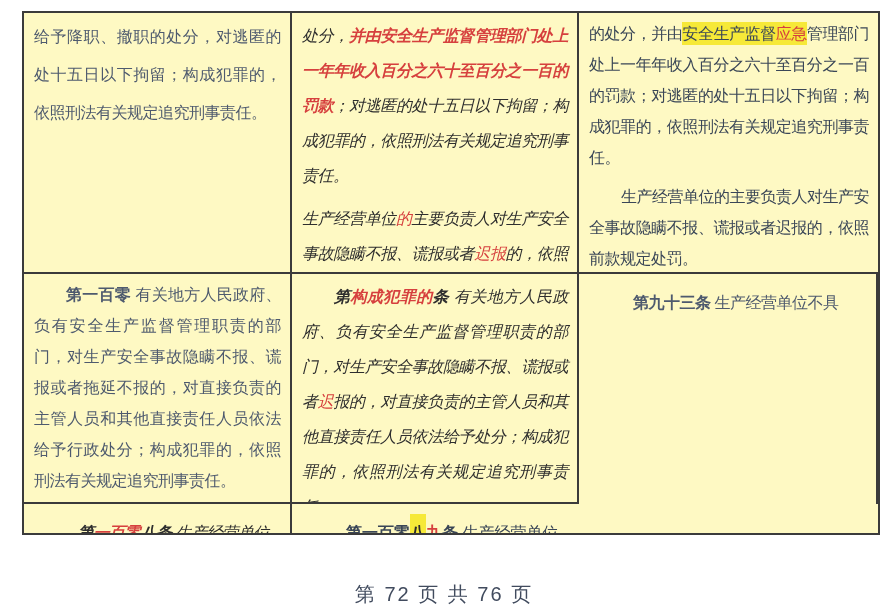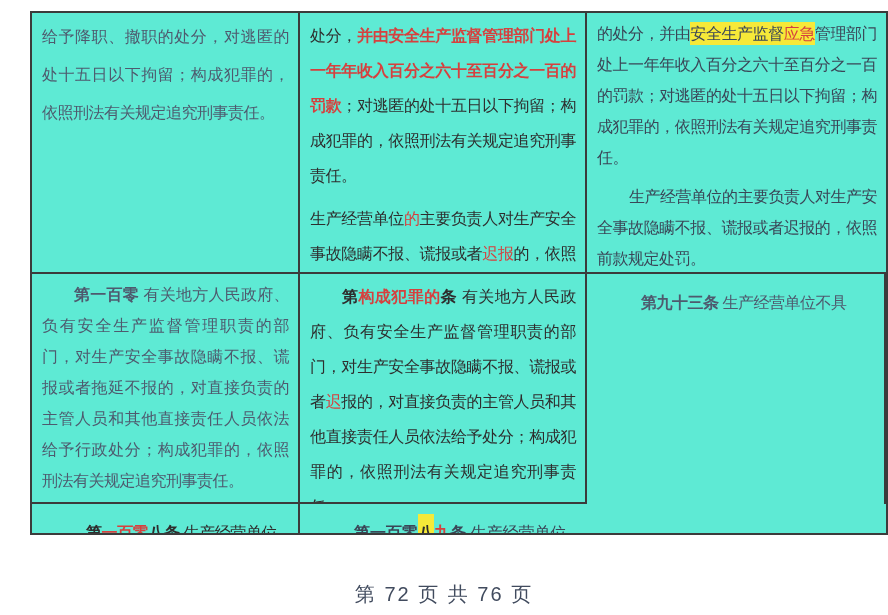--- a/index.html
+++ b/index.html
@@ -12,41 +12,41 @@
     --footer:#414b5e;
   }
   html,body{margin:0;padding:0;background:#ffffff;}
   body{
     width:888px;height:615px;overflow:hidden;
     font-family:"Liberation Sans","DejaVu Sans",sans-serif;
   }
   .page{position:relative;width:888px;height:615px;background:#ffffff;}
 
   .lawtable{
-    position:absolute;left:30px;top:11px;
+    position:absolute;left:22px;top:11px;
     display:grid;
     grid-template-columns:268px 287px 299px;
     grid-template-rows:261px 230px 29px;
     border:2px solid var(--border);
-    background:#5eead4;
+    background:#fef9c3;
   }
   .cell{
     border-right:2px solid var(--border);
     border-bottom:2px solid var(--border);
     padding:5px 9px 0 10px;
     overflow:hidden;
     font-size:16px;
     letter-spacing:-0.5px;
     text-align:justify;
   }
   .cell.col-2{border-right:none;}
   .cell.row-2{border-bottom:none;padding-top:2px;}
 
   .col-0{color:var(--c1);}
-  .col-1{color:var(--c2);}
+  .col-1{color:var(--c2);font-style:italic;}
   .col-2{color:var(--c3);}
 
   .row-0.col-0 .para{line-height:38px;}
   .row-0.col-1 .para{line-height:35px;}
   .row-0.col-2 .para{line-height:31px;}
   .row-1.col-0 .para{line-height:31px;}
   .row-1.col-1 .para{line-height:35px;}
   .row-1.col-2 .para{line-height:33px;}
   .row-2 .para{line-height:30px;margin:12px;}
 

